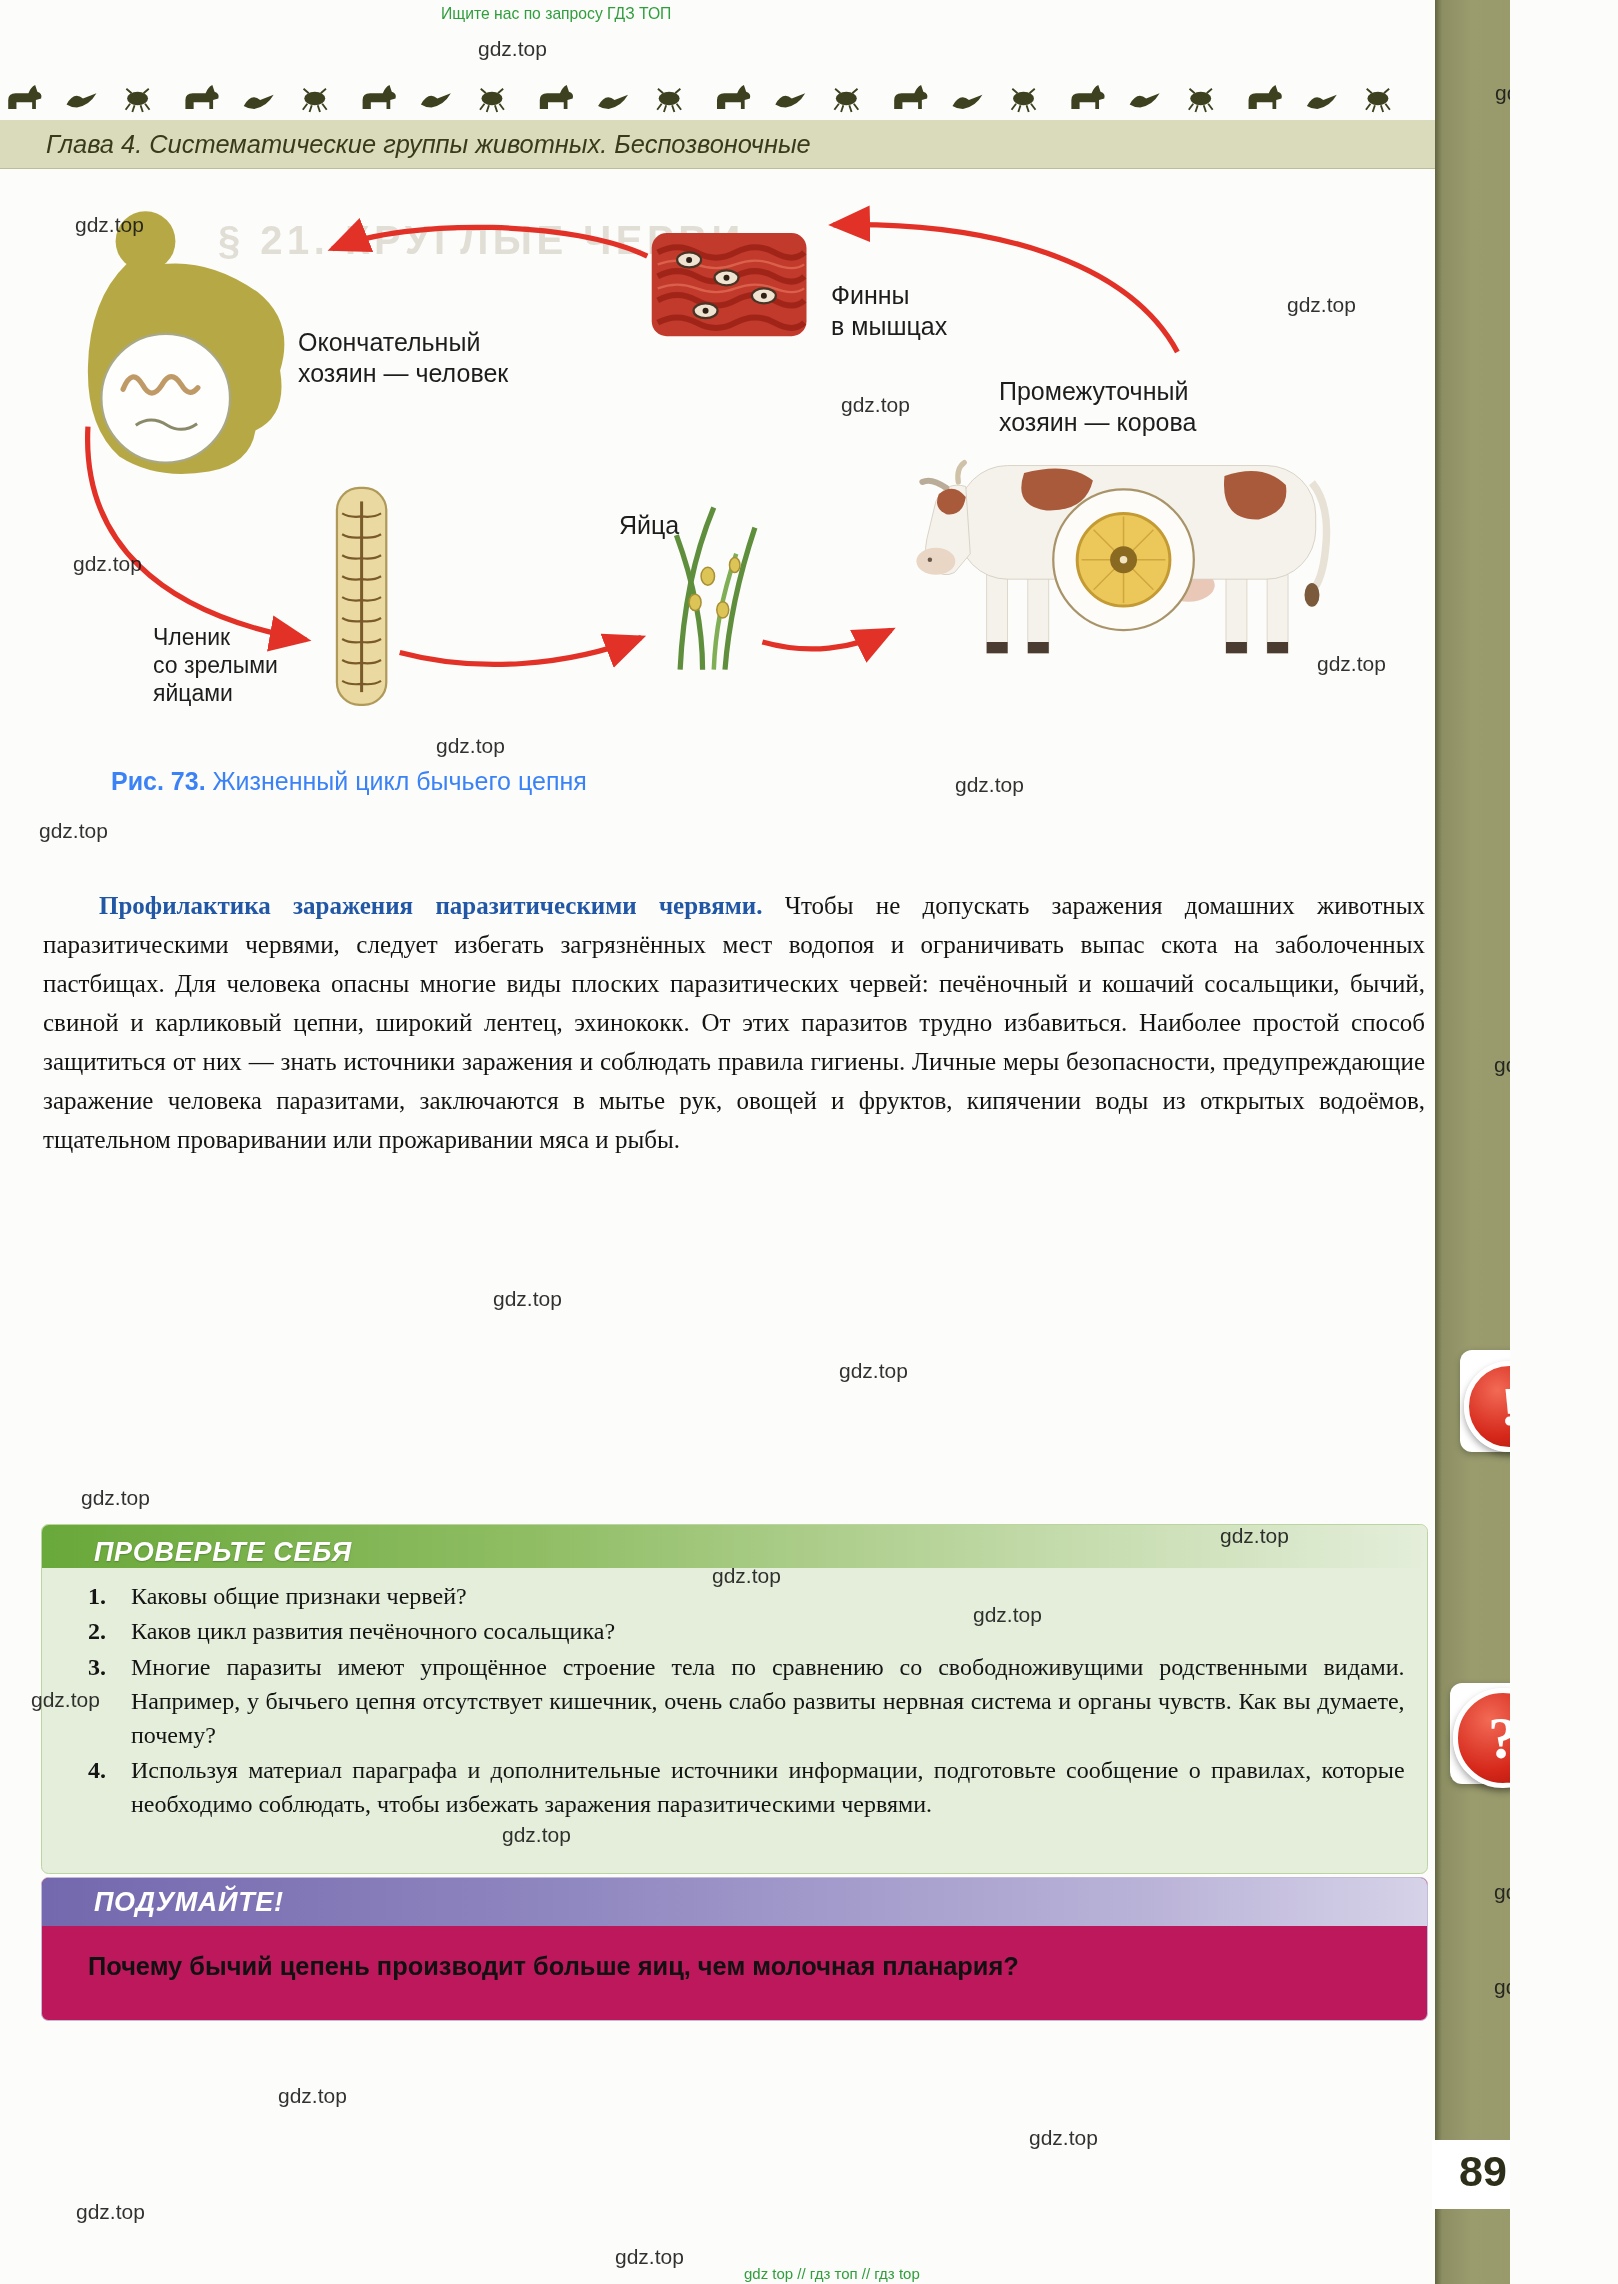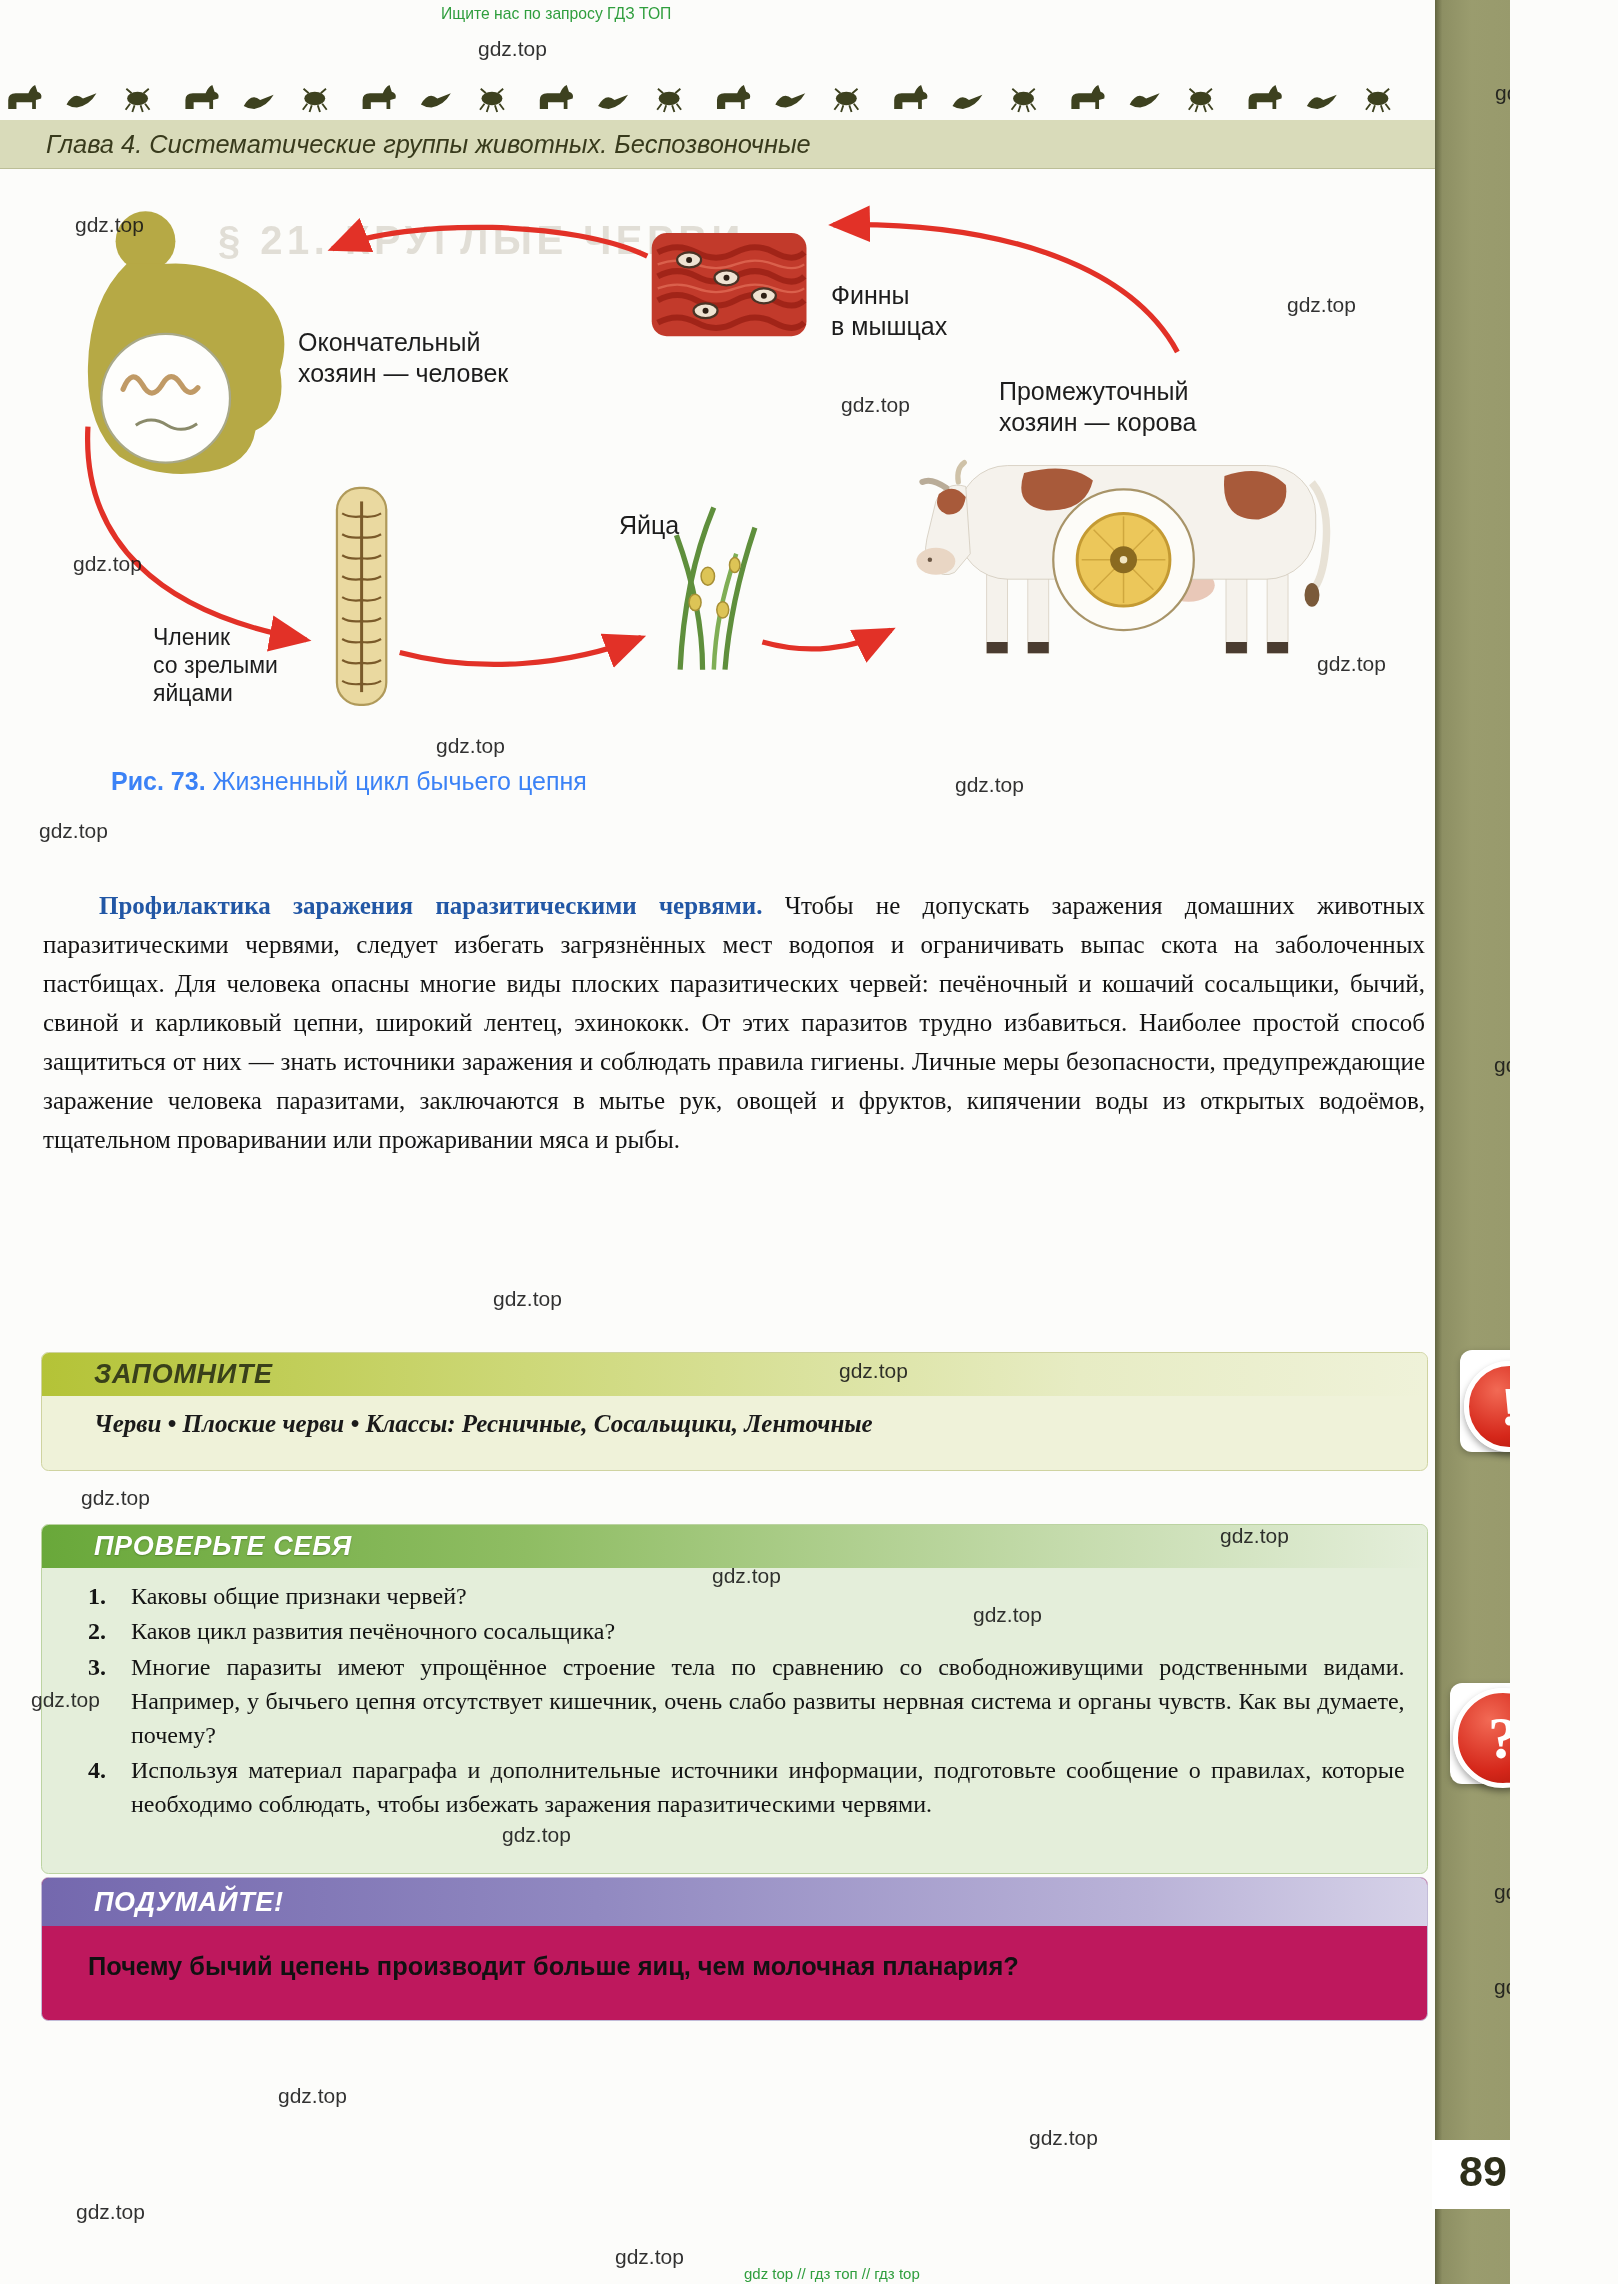--- a/index.html
+++ b/index.html
@@ -40,21 +40,21 @@
   .box{position:absolute;left:41px;width:1385px;border-radius:7.5px;overflow:hidden;z-index:3;}
   .box-header{height:43px;display:flex;align-items:center;}
   .box-header span{font:italic bold 27px "Liberation Sans",sans-serif;margin-left:52px;letter-spacing:0.7px;}
 
   .remember{top:1352px;height:117px;background:#eff2d9;border:0.7px solid #cfd3a0;}
   .remember .box-header{background:linear-gradient(90deg,#b4c337 0,#cdd878 35%,#e7ecc4 75%,#eff2d9 100%);}
   .remember .box-header span{color:#39401a;}
   .remember .content{padding:13.5px 0 0 52px;font:italic bold 25px "Liberation Serif",serif;color:#1a1a1a;}
 
   .check{top:1524px;height:348px;background:#e4eeda;border:0.7px solid #bcd3a2;}
-  .check .box-header{background:linear-gradient(90deg,#69a83a 0,#8fbd63 35%,#c6dcae 75%,#e4eeda 100%);}
+  .check .box-header{background:linear-gradient(90deg,#69a83a 0,#8fbd63 35%,#c6dcae 75%,#e4eeda 100%);align-items:flex-end;}
   .check .box-header span{color:#ffffff;text-shadow:0 0.7px 1.5px rgba(40,80,20,.4);}
   .check ol{margin:10.5px 22.4px 0 46px;padding:0;list-style:none;}
   .check li{position:relative;padding-left:43px;font:24px/34px "Liberation Serif",serif;color:#141414;text-align:justify;margin-bottom:1.5px;}
   .check li .num{position:absolute;left:0;top:0;font-weight:bold;}
 
   .think{top:1877px;height:142px;background:#be185d;border:0.7px solid #c3bcd8;}
   .think .box-header{height:48px;background:linear-gradient(90deg,#7468ae 0,#9189c1 40%,#bab3d8 80%,#d6d2e8 100%);}
   .think .box-header span{color:#ffffff;}
   .think .content{padding:26px 0 0 46px;font:bold 25.4px "Liberation Sans",sans-serif;color:#111;}
 
@@ -244,26 +244,20 @@
   </div>
 
   <div class="caption">
     <b>Рис. 73.</b><span> Жизненный цикл бычьего цепня</span>
   </div>
 
   <p class="bodytext">
     <span class="lead">Профилактика заражения паразитическими червями.</span><span> Чтобы не допускать заражения домашних животных паразитическими червями, следует избегать загрязнённых мест водопоя и ограничивать выпас скота на заболоченных пастбищах. Для человека опасны многие виды плоских паразитических червей: печёночный и кошачий сосальщики, бычий, свиной и карликовый цепни, широкий лентец, эхинококк. От этих паразитов трудно избавиться. Наиболее простой способ защититься от них — знать источники заражения и соблюдать правила гигиены. Личные меры безопасности, предупреждающие заражение человека паразитами, заключаются в мытье рук, овощей и фруктов, кипячении воды из открытых водоёмов, тщательном проваривании или прожаривании мяса и рыбы.</span>
   </p>
 
-  <div class="box remember">
-    <div class="box-header">
-      <span>ЗАПОМНИТЕ</span>
-    </div>
-    <div class="content">Черви   •   Плоские черви   •   Классы: Ресничные, Сосальщики, Ленточные</div>
-  </div>
 
   <div class="box check">
     <div class="box-header">
       <span>ПРОВЕРЬТЕ СЕБЯ</span>
     </div>
     <ol>
       <li>
         <span class="num">1.</span>
         <span>Каковы общие признаки червей?</span>
       </li>

